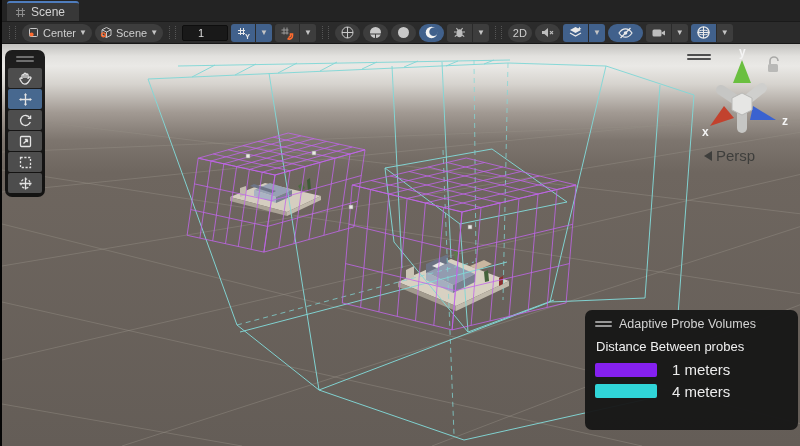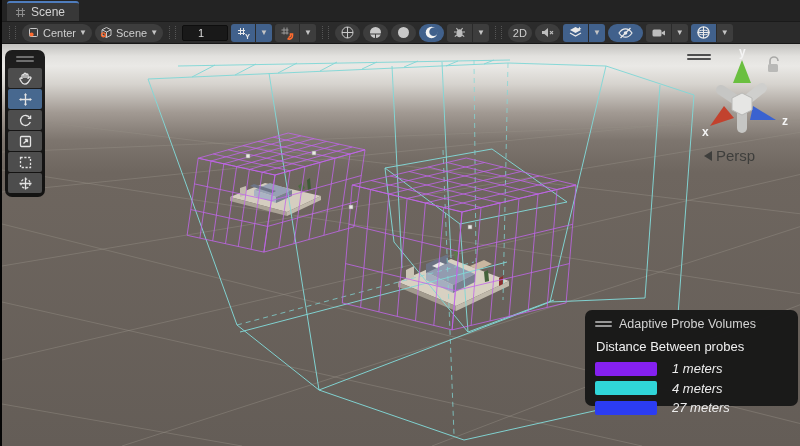--- a/index.html
+++ b/index.html
@@ -52,29 +52,29 @@
   
   .gizmo-wrap { position:absolute; left:688px; top:46px; width:110px; height:125px; z-index:4; }
   .ohandle { position:absolute; left:685px; top:54px; width:24px; z-index:4; }
   .ohandle i { display:block; width:24px; height:2px; background:#4e4e4e; border-radius:1px; margin-bottom:2px; }
   .persp { position:absolute; left:702px; top:147px; z-index:4; display:flex; align-items:center;
     gap:4px; color:#3e3e3c; font-size:15px; }
   .persp .tri { width:0; height:0; border-top:5px solid transparent; border-bottom:5px solid transparent;
     border-right:8px solid #3e3e3c; }
 
   
-  .legend { position:absolute; left:583px; top:310px; width:213px; height:96px; z-index:5;
+  .legend { position:absolute; left:583px; top:310px; width:213px; height:120px; z-index:5;
     background:rgba(23,23,23,.96); border-radius:7px; padding:7px 10px; color:#ececec; }
   .legend .lrow1 { display:flex; align-items:center; gap:7px; color:#d4d4d4; font-size:12.5px; }
   .legend .lhandle i { display:block; width:17px; height:2px; background:#979797; border-radius:1px; }
   .legend .lhandle i+i { margin-top:2px; }
   .legend .lsub { font-size:13px; margin:8px 0 7px 1px; color:#f0f0f0; }
   .litem { display:flex; align-items:center; margin-top:4.5px; }
   .lswatch { width:62px; height:14px; border-radius:2px; margin-right:15px; }
-  .litem span { font-size:13px;font-style:italic; }
+  .litem span { font-size:15px; }
 </style>
 </head>
 <body>
 
 <div id="root">
 
   <div class="tabstrip">
     <div class="tab">
       <svg width="11" height="11" viewBox="0 0 11 11">
         <path d="M1 3.5h9M1 7.5h9M3.5 1v9M7.5 1v9" stroke="#a8a8a8" stroke-width="1.1" fill="none"></path>
@@ -455,19 +455,15 @@
     </div>
     <div class="lsub">Distance Between probes</div>
     <div class="litem">
       <span class="lswatch" style="background: rgb(133, 32, 240);"></span>
       <span>1 meters</span>
     </div>
     <div class="litem">
       <span class="lswatch" style="background: rgb(48, 213, 216);"></span>
       <span>4 meters</span>
     </div>
-    <div class="litem">
-      <span class="lswatch" style="background: rgb(43, 60, 242);"></span>
-      <span>27 meters</span>
-    </div>
   </div>
 
 </div>
 
 </body></html>

